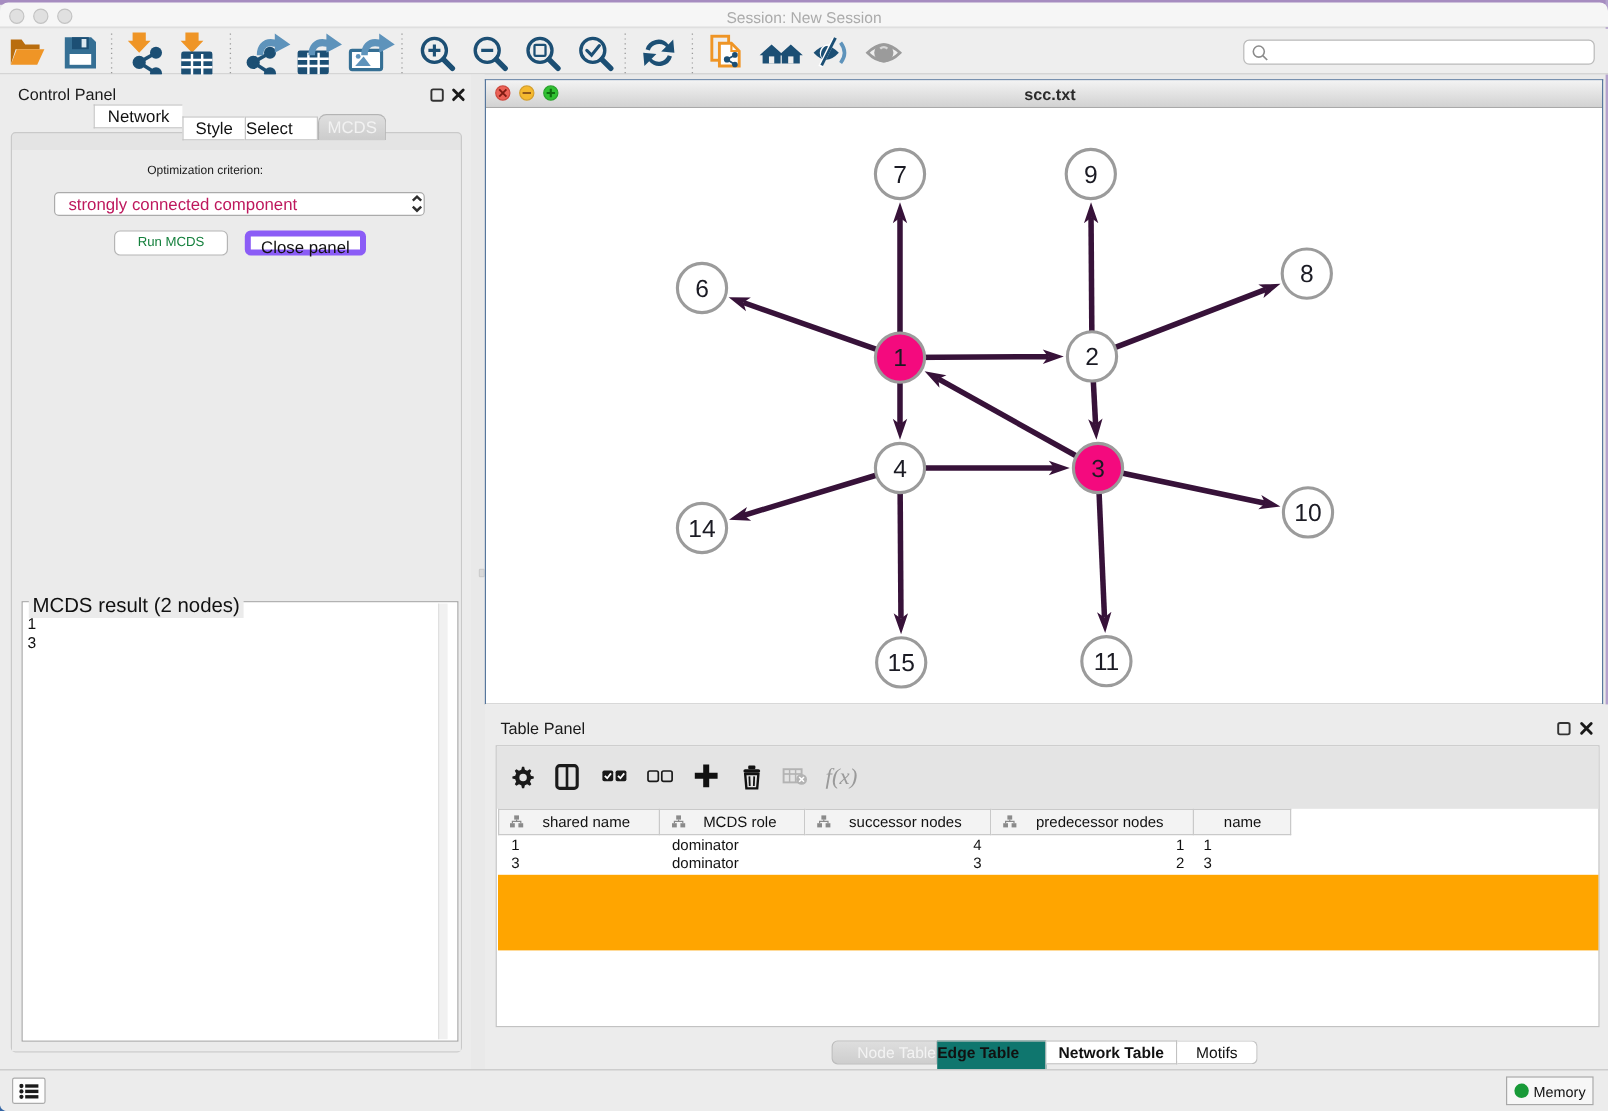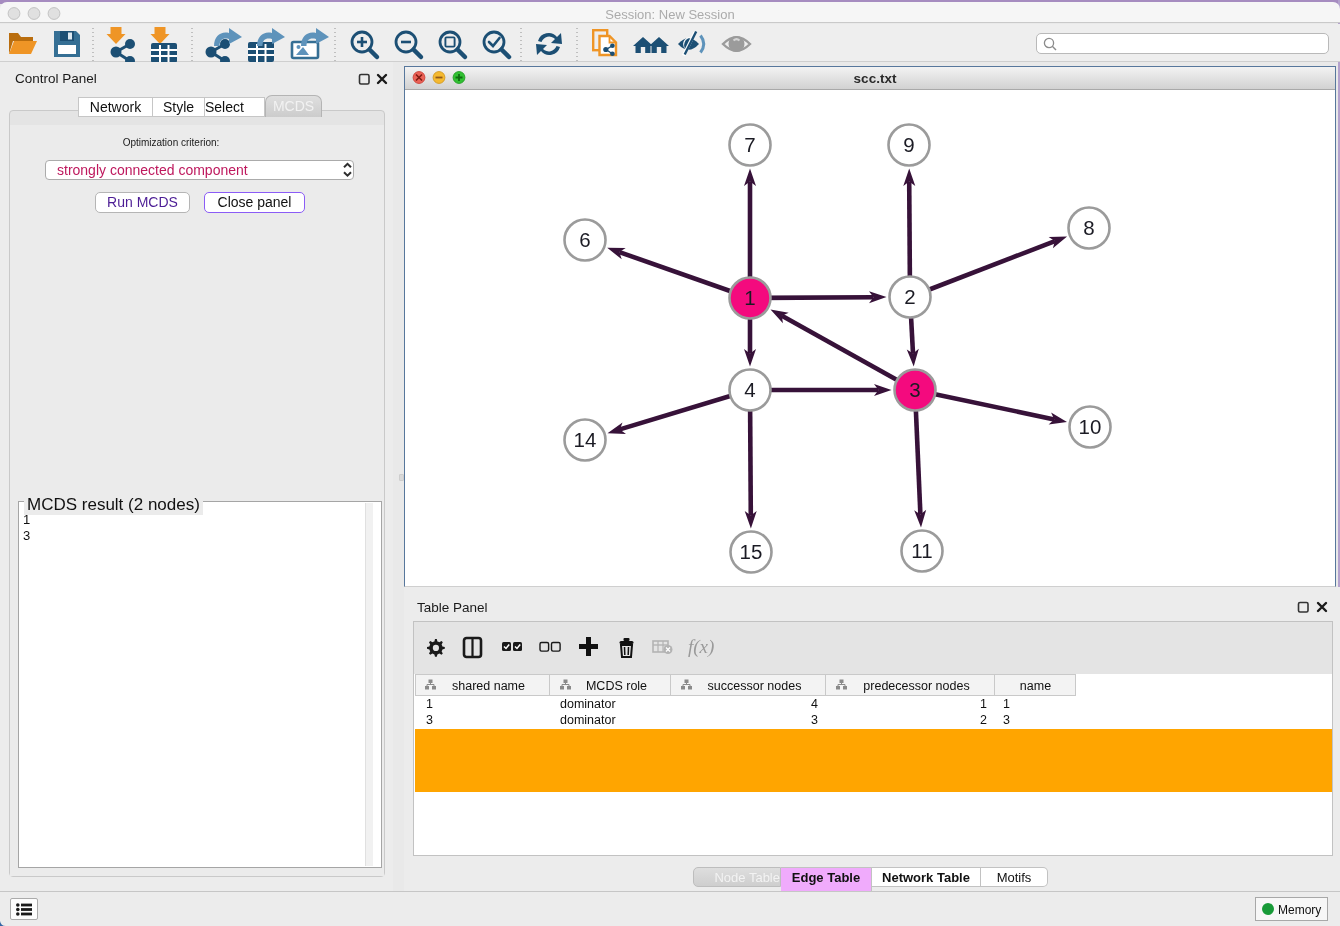--- a/index.html
+++ b/index.html
@@ -163,34 +163,34 @@
   </svg>
 
 <div class="abs" style="left:0;top:62px;width:393px;height:829px;background:#ececec"></div>
 <div class="abs" style="left:15px;top:71px;font-size:13.5px;color:#1a1a1a">Control Panel</div>
 <svg class="abs" style="left:358px;top:73px" width="32" height="14">
 <rect x="1.5" y="1.5" width="9.5" height="9.5" fill="none" stroke="#333" stroke-width="1.6" rx="1.5"></rect>
 <path d="M20 2 L28 10 M28 2 L20 10" stroke="#1a1a1a" stroke-width="2.4" stroke-linecap="round"></path>
   </svg>
 
 <div class="abs" style="z-index:6;left:265px;top:95px;width:57px;height:22px;background:linear-gradient(#dfdfdf,#cccccc);border:1px solid #b4b4b4;border-bottom:none;border-radius:7px 7px 0 0;color:#f2f2f2;font-size:14px;text-align:center;line-height:21px">MCDS</div>
-<div class="abs" style="z-index:6;left:78px;top:97px;width:74px;height:20px;background:#fff;border:1px solid #c6c6c6;border-right:none;font-size:14px;color:#111;text-align:center;line-height:19px">Network</div>
+<div class="abs" style="z-index:6;left:78px;top:87px;width:74px;height:20px;background:#fff;border:1px solid #c6c6c6;border-right:none;font-size:14px;color:#111;text-align:center;line-height:19px">Network</div>
 <div class="abs" style="z-index:6;left:152px;top:97px;width:52px;height:20px;background:#fff;border:1px solid #c6c6c6;border-right:none;font-size:14px;color:#111;text-align:center;line-height:19px">Style</div>
 <div class="abs" style="z-index:6;left:204px;top:97px;width:61px;height:20px;background:#fff;border:1px solid #c6c6c6;font-size:14px;color:#111;text-align:left;line-height:19px">Select</div>
 
 <div class="abs" style="left:9px;top:110px;width:376px;height:767px;background:#e4e4e4;border:1px solid #c9c9c9;border-radius:4px"></div>
 <div class="abs" style="left:10px;top:125px;width:374px;height:751px;background:#ebebeb"></div>
 <div class="abs" style="left:9px;top:137px;width:324px;text-align:center;font-size:10px;color:#1a1a1a">Optimization criterion:</div>
 <div class="abs" style="left:45px;top:160px;width:309px;height:20px;background:#fff;border:1px solid #ababab;border-radius:4px;font-size:14px;color:#be185d;line-height:18px;padding-left:11px">strongly connected component</div>
 <svg class="abs" style="left:341px;top:161px" width="14" height="18">
     <path d="M3 6.2 L6.5 2.8 L10 6.2" fill="none" stroke="#2e2e2e" stroke-width="2"></path>
     <path d="M3 11.2 L6.5 14.6 L10 11.2" fill="none" stroke="#2e2e2e" stroke-width="2"></path>
   </svg>
-<div class="abs" style="left:95px;top:192px;width:95px;height:21px;background:#fff;border:1px solid #b5b5b5;border-radius:5px;font-size:14px;color:#4c1d95;text-align:center;line-height:19px">Run MCDS</div>
-<div class="abs" style="left:204px;top:192px;width:101px;height:21px;background:#fff;border:1px solid #8b5cf6;border-radius:5px;font-size:14px;color:#111;text-align:center;line-height:19px">Close panel</div>
+<div class="abs" style="left:95px;top:192px;width:95px;height:21px;background:#fff;border:1px solid #b5b5b5;border-radius:5px;font-size:11px;color:#15803d;text-align:center;line-height:19px">Run MCDS</div>
+<div class="abs" style="left:204px;top:192px;width:101px;height:21px;background:#fff;border:5px solid #8b5cf6;border-radius:5px;font-size:14px;color:#111;text-align:center;line-height:19px">Close panel</div>
 
 <div class="abs" style="left:18px;top:501px;width:364px;height:367px;border:1px solid #a5a5a5"></div>
 <div class="abs" style="left:19px;top:502px;width:362px;height:365px;background:#fff"></div>
 <div class="abs" style="left:365px;top:503px;width:8px;height:363px;background:#f1f1f1;border-left:1px solid #e0e0e0"></div>
 <div class="abs" style="left:24px;top:495px;background:#ebebeb;padding:0 3px;font-size:17px;color:#111">MCDS result (2 nodes)</div>
 <div class="abs" style="left:23px;top:512px;font-size:13px;color:#111;line-height:16px">1<br>3</div>
 
 <div class="abs" style="left:393px;top:62px;width:11px;height:829px;background:#e9e9e9"></div>
 <div class="abs" style="left:399px;top:474px;width:5px;height:7px;background:#d9d9d9;border:1px solid #cdcdcd;border-radius:1px"></div>
 
@@ -345,21 +345,21 @@
       <line x1="0" y1="4" x2="15" y2="4" stroke="#b3b3b3" stroke-width="1.4"></line>
       <line x1="5" y1="0" x2="5" y2="11" stroke="#b3b3b3" stroke-width="1.2"></line>
       <line x1="10" y1="0" x2="10" y2="11" stroke="#b3b3b3" stroke-width="1.2"></line>
       <circle cx="15" cy="8.5" r="4.5" fill="#b3b3b3"></circle>
       <path d="M13 6.5 L17 10.5 M17 6.5 L13 10.5" stroke="#fff" stroke-width="1.3"></path>
     </g>
     <text x="688" y="653" font-size="19" fill="#9a9a9a" font-family="Liberation Serif, serif" font-style="italic">f(x)</text>
   </svg>
 
 <div class="abs" style="left:693px;top:867px;width:88px;height:20px;background:linear-gradient(#dedede,#cecece);border:1px solid #bdbdbd;border-radius:5px 0 0 5px;color:#f3f3f3;font-size:13px;text-align:right;line-height:19px">Node Table</div>
-<div class="abs" style="left:781px;top:867px;width:91px;height:36px;background:#f0abfc;border:1px solid #c2c2c2;border-left:none;font-size:13px;font-weight:bold;color:#111;text-align:center;line-height:19px">Edge Table</div>
+<div class="abs" style="left:781px;top:867px;width:91px;height:36px;background:#0f766e;border:1px solid #c2c2c2;border-left:none;font-size:13px;font-weight:bold;color:#111;line-height:19px">Edge Table</div>
 <div class="abs" style="left:872px;top:867px;width:109px;height:20px;background:#fff;border:1px solid #c2c2c2;border-left:none;font-size:13px;font-weight:bold;color:#111;text-align:center;line-height:19px">Network Table</div>
 <div class="abs" style="left:981px;top:867px;width:67px;height:20px;background:#fff;border:1px solid #c2c2c2;border-left:none;border-radius:0 5px 5px 0;font-size:13px;font-weight:normal;color:#111;text-align:center;line-height:19px">Motifs</div>
 
 <div class="abs" style="left:0;top:891px;width:1340px;height:35px;background:#ececec;border-top:1px solid #c6c6c6"></div>
 <div class="abs" style="left:10px;top:898px;width:28px;height:22px;background:#fdfdfd;border:1px solid #ababab;border-radius:2px"></div>
 <svg class="abs" style="left:16px;top:903px" width="17" height="13" fill="#1a1a1a">
 <circle cx="1.8" cy="2" r="1.8"></circle>
     <rect x="5" y="0.6" width="11" height="2.8"></rect>
 <circle cx="1.8" cy="6.5" r="1.8"></circle>
     <rect x="5" y="5.1" width="11" height="2.8"></rect>

